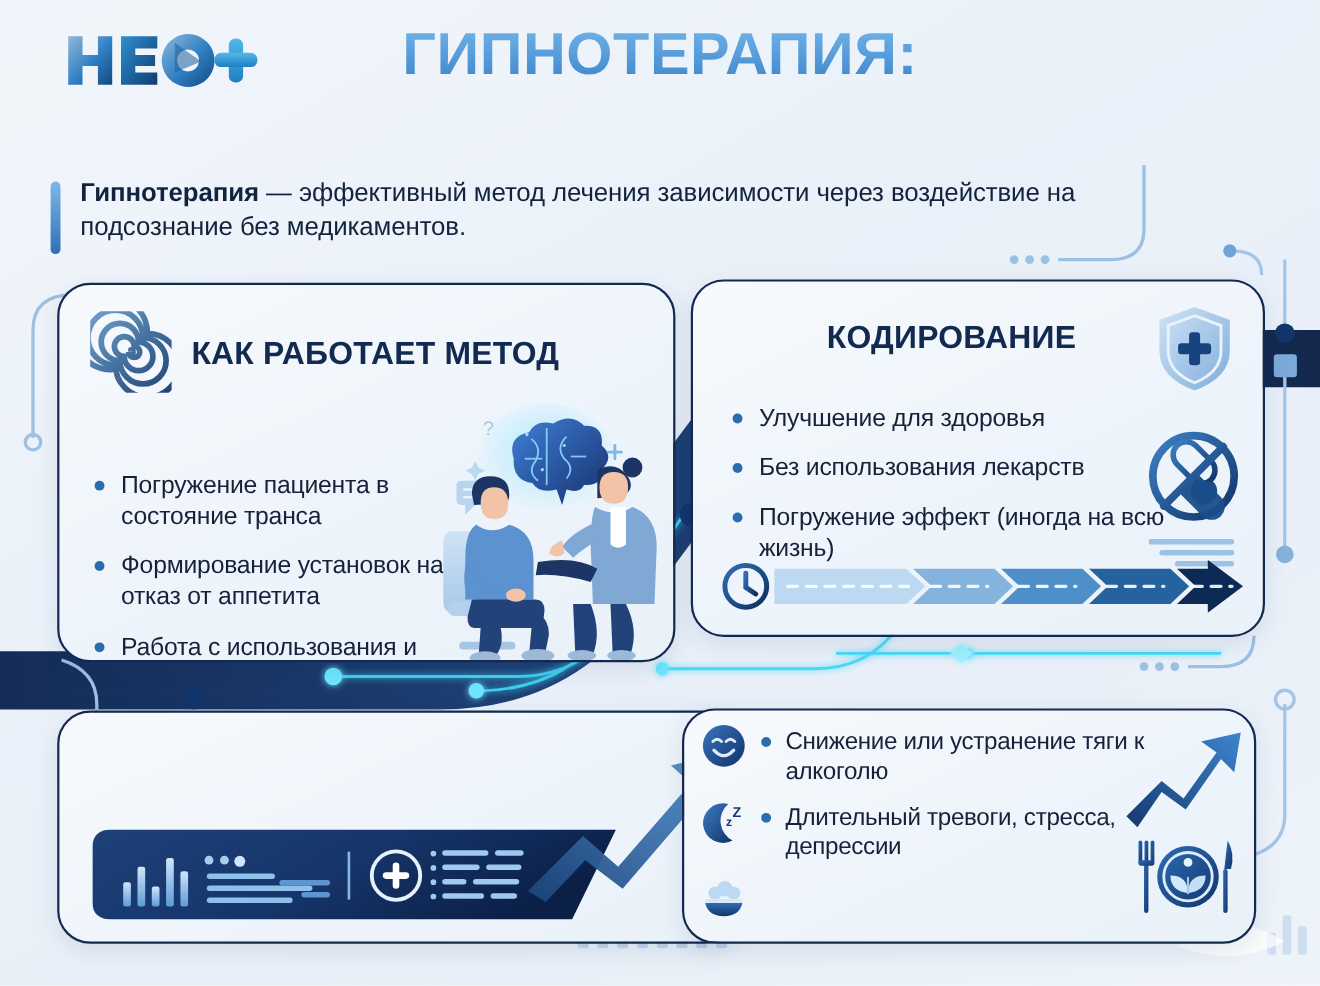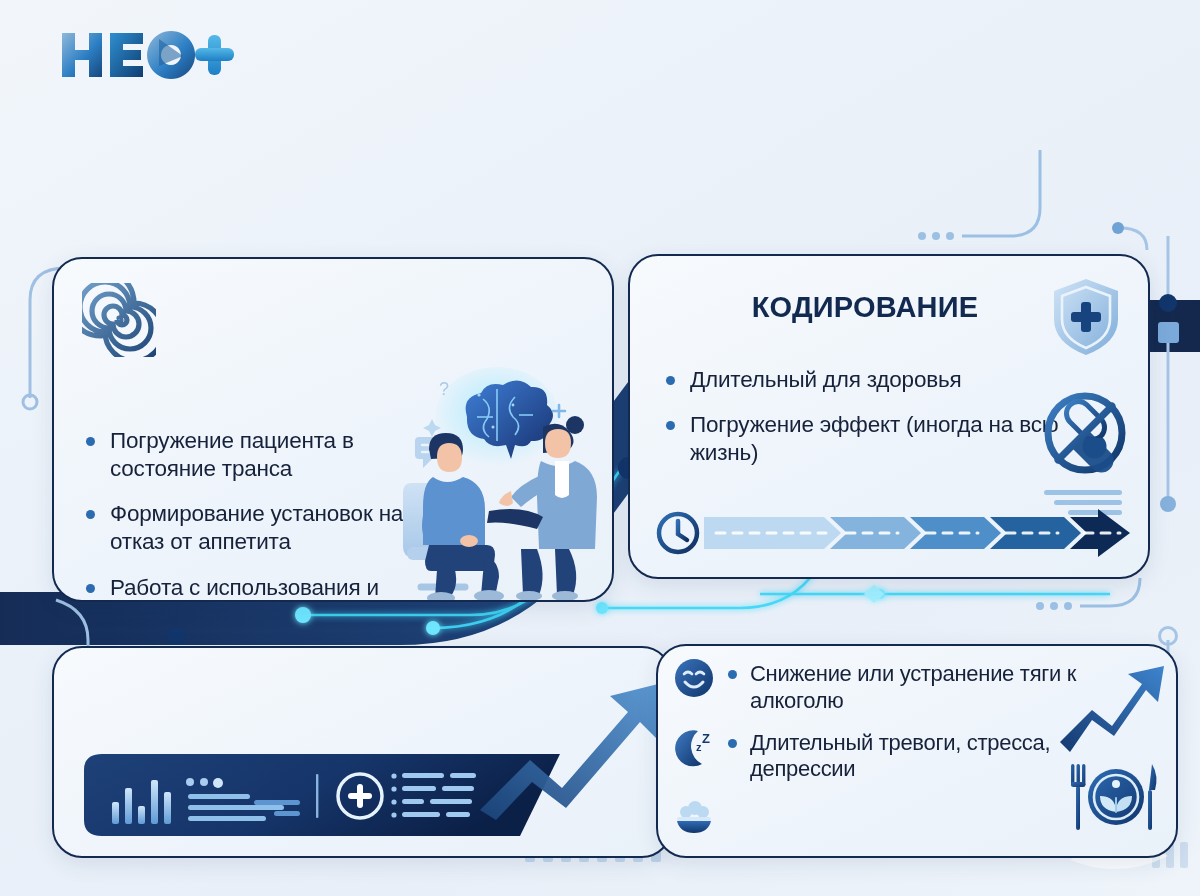--- a/index.html
+++ b/index.html
@@ -49,21 +49,21 @@
     position:absolute;
     background: linear-gradient(155deg,#f7fafd 0%, #eef4fb 55%, #e9f1f9 100%);
     border: 2.5px solid #13294f;
     border-radius: 30px;
     box-shadow: 0 6px 22px rgba(20,45,85,.10);
     overflow: hidden;
   }
   .card-method  { left:52px;  top:257px; width:562px; height:345px; }
   .card-benefit { left:628px; top:254px; width:522px; height:325px; }
   .card-results { left:52px;  top:646px; width:620px; height:212px; }
-  .card-effects { left:656px; top:644px; width:522px; height:214px; }
+  .card-effects { left:620px; top:644px; width:522px; height:214px; }
 
   .card-title {
     font-size:29px; font-weight:800; color:#122a50; letter-spacing:.2px; line-height:1.08;
   }
 
   .bullets { list-style:none; }
   .bullets li {
     position:relative; padding-left:26px; margin-bottom:17px;
     font-size:22.5px; line-height:1.25; color:#16213a; letter-spacing:-.2px;
   }
@@ -234,40 +234,48 @@
 
       <path d="M113,4 a24,24 0 1,0 0.1,0 Z M113,18 a10,10 0 1,1 -0.1,0 Z" fill="url(#lg1)"></path>
       <path d="M101,12 l24,17 -24,10 Z" fill="#1b5e9c" opacity=".55"></path>
 
       <rect x="150" y="8" width="13" height="40" rx="6" fill="url(#lg3)"></rect>
       <rect x="137" y="21" width="39" height="13" rx="6" fill="url(#lg3)"></rect>
     </svg>
   </div>
 
   <div class="title-wrap">
-  </div>
-
+    <div class="title-1">ГИПНОТЕРАПИЯ:</div>
+  </div>
+
+  <div class="lede">
+    <div class="lede-bar"></div>
+    <div class="lede-text">
+      <b>Гипнотерапия</b><span> — эффективный метод лечения зависимости через воздействие на подсознание без медикаментов.</span>
+    </div>
+  </div>
 </div>
 
 <div class="card card-method">
   <div class="method-head">
     <span>
       <svg width="74" height="74" viewBox="0 0 74 74">
         <defs>
           <linearGradient id="spg" x1="0" y1="0" x2="1" y2="1">
             <stop offset="0%" stop-color="#7fb0d8"></stop>
               <stop offset="100%" stop-color="#163c6e"></stop>
           </linearGradient>
         </defs>
         <circle cx="37" cy="37" r="35" fill="#f4f8fc"></circle>
         <path d="M37,37 m0,-2 a2,2 0 1,1 -2,2 a5,5 0 1,0 5,-5 a9,9 0 1,0 -9,9 a13,13 0 1,0 13,-13
                  a17,17 0 1,0 -17,17 a21,21 0 1,0 21,-21 a25,25 0 1,0 -25,25 a29,29 0 1,0 29,-29
                  a33,33 0 1,0 -33,33" fill="none" stroke="url(#spg)" stroke-width="5.2" stroke-linecap="round"></path>
       </svg>
     </span>
+    <span class="card-title">КАК РАБОТАЕТ МЕТОД</span>
   </div>
 
   <ul class="bullets method-list">
     <li>Погружение пациента в состояние транса</li>
     <li>Формирование установок на отказ от аппетита</li>
     <li>Работа с использования и причинами зависимости</li>
   </ul>
 
   <div class="illus">
     <svg viewBox="0 0 225 235" width="225" height="235">
@@ -358,21 +366,22 @@
         </linearGradient>
       </defs>
       <path d="M36,3 L68,15 v28 q0,24 -32,36 Q4,67 4,43 V15 Z" fill="url(#shg)"></path>
       <path d="M36,11 L60,20 v23 q0,19 -24,29 Q12,62 12,43 V20 Z" fill="none" stroke="#eaf3fb" stroke-width="2.6"></path>
       <rect x="31" y="26" width="10" height="30" rx="3" fill="#17447f"></rect>
       <rect x="21" y="36" width="30" height="10" rx="3" fill="#17447f"></rect>
     </svg>
   </div>
 
   <ul class="bullets benefit-list">
-    <li>Длительный для здоровья</li>
+    <li>Улучшение для здоровья</li>
+    <li>Без использования лекарств</li>
     <li>Погружение эффект (иногда на всю жизнь)</li>
   </ul>
 
   <div class="nopill">
     <svg viewBox="0 0 86 86" width="86" height="86">
       <defs>
         <linearGradient id="npg" x1="0" y1="0" x2="1" y2="1">
           <stop offset="0%" stop-color="#3d80c4"></stop>
             <stop offset="100%" stop-color="#0f3468"></stop>
         </linearGradient>

